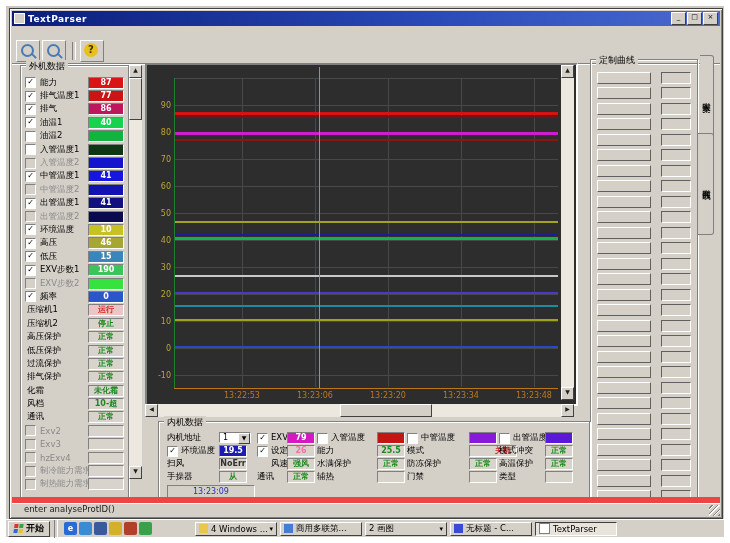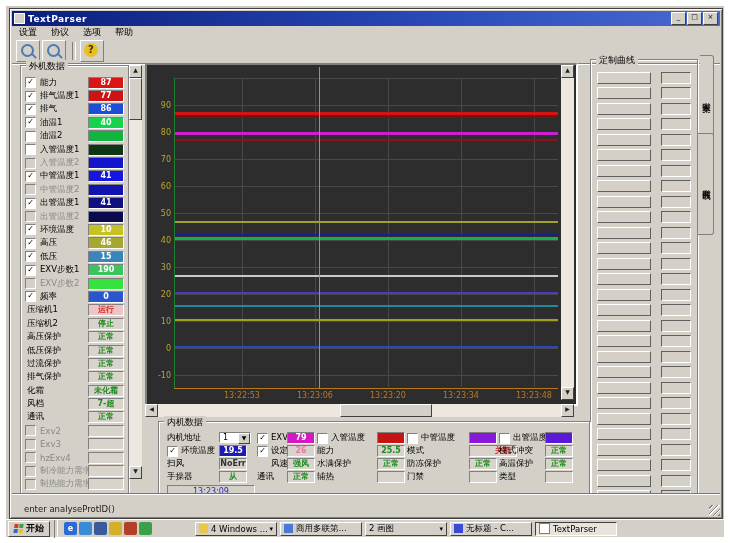--- a/index.html
+++ b/index.html
@@ -38,21 +38,21 @@
   .xlab{position:absolute;width:52px;text-align:center;font-size:8px;color:#c07820}
   .axis-green{position:absolute;width:1px;background:#1c8030}
   .axis-orange{position:absolute;height:1px;background:#b87818}
   .cursor-line{position:absolute;width:1px;background:#d08820}
   .rp-row{display:flex;align-items:center;height:15.5px;padding-left:5px}
   .rp-btn{width:52px;height:10px;background:#d4d0c8;border:1px solid;border-color:#fff #606060 #606060 #fff}
   .rp-box{width:28px;height:10px;margin-left:10px;background:#d4d0c8;border:1px solid;border-color:#606060 #fff #fff #606060}
   .vtab{position:absolute;background:#d4d0c8;border:1px solid #808080;border-left:none;writing-mode:vertical-rl;font-size:8.5px;text-align:center;letter-spacing:1px;padding:4px 0;border-radius:0 3px 3px 0}
   .ind-lbl{position:absolute;font-size:8.5px;white-space:nowrap;display:flex;align-items:center;gap:3px}
   .ind-badge{position:absolute;width:26px;height:10px;border:1px solid;border-color:#808080 #fff #fff #808080;background:#d8d4cc;font-size:8px;font-weight:bold;text-align:center;line-height:10px;overflow:hidden}
-  .statusbar{position:absolute;left:2px;bottom:2px;right:2px;height:12px;border-top:1px solid #ef4444;box-shadow:0 1px 0 #fff inset;font-size:8.5px;color:#202020;padding:10px 0 0 12px;background:#d4d0c8}
+  .statusbar{position:absolute;left:2px;bottom:2px;right:2px;height:12px;border-top:6px solid #ef4444;box-shadow:0 1px 0 #fff inset;font-size:8.5px;color:#202020;padding:1px 0 0 12px;background:#d4d0c8}
   .taskbar{position:absolute;left:0;top:513px;width:718px;height:18px;background:#d4d0c8;border-top:1px solid #fff;display:flex;align-items:center;padding:0 2px;box-sizing:border-box}
   .start-btn{height:14px;border:1px solid;border-color:#fff #404040 #404040 #fff;background:#d4d0c8;display:flex;align-items:center;padding:0 5px;font-weight:bold;font-size:9px;gap:3px}
   .winflag{width:9px;height:9px;display:grid;grid-template-columns:4px 4px;grid-template-rows:4px 4px;gap:1px;transform:skewX(-8deg)}
   .winflag i{display:block}
   .ql-icon{width:13px;height:13px;border-radius:2px;margin-left:2px;font-size:8px;font-weight:bold;color:#fff;text-align:center;line-height:13px}
   .task-btn{height:14px;border:1px solid;border-color:#fff #404040 #404040 #fff;background:#d4d0c8;display:flex;align-items:center;padding:0 3px;margin-left:3px;font-size:8.5px;width:82px;box-sizing:border-box;overflow:hidden;white-space:nowrap}
   .task-btn.active{border-color:#404040 #fff #fff #404040;background:#e8e4dc}
   .tb-ic{width:9px;height:9px;margin-right:3px;flex:none}
   .tray{margin-left:auto;display:flex;align-items:center;border:1px solid;border-color:#808080 #fff #fff #808080;height:14px;padding:0 4px;gap:3px}
   .tray-ic{width:10px;height:10px;border-radius:2px}
@@ -66,26 +66,20 @@
 
 <div class="desktop">
   <div class="window">
     <div class="titlebar">
       <span class="title-icon"></span>
       <span class="title-text">TextParser</span>
       <span class="win-btn">_</span>
       <span class="win-btn">□</span>
       <span class="win-btn">×</span>
     </div>
-    <div class="menubar" id="menubar">
-        <span class="menu-item">设置</span>
-        <span class="menu-item">协议</span>
-        <span class="menu-item">选项</span>
-        <span class="menu-item">帮助</span>
-      </div>
     <div class="toolbar">
       <span class="tool-btn">
           <span class="mag"></span>
         </span>
       <span class="tool-btn">
           <span class="mag"></span>
         </span>
       <span class="tb-sep"></span>
       <span class="tool-btn">
           <span class="help-circle">?</span>
@@ -101,21 +95,21 @@
             <span class="badge" style="background: rgb(216, 22, 22); color: rgb(255, 255, 255);">87</span>
           </div>
           <div class="srow">
             <span class="chk">✓</span>
             <span class="lbl">排气温度1</span>
             <span class="badge" style="background: rgb(204, 20, 20); color: rgb(255, 255, 255);">77</span>
           </div>
           <div class="srow">
             <span class="chk">✓</span>
             <span class="lbl">排气温度2</span>
-            <span class="badge" style="background: #1d4ed8; color: rgb(255, 255, 255); margin-left: 31px;">86</span>
+            <span class="badge" style="background: #be185d; color: rgb(255, 255, 255); margin-left: 31px;">86</span>
           </div>
           <div class="srow">
             <span class="chk">✓</span>
             <span class="lbl">油温1</span>
             <span class="badge" style="background: rgb(22, 210, 76); color: rgb(255, 255, 255);">40</span>
           </div>
           <div class="srow">
             <span class="chk"></span>
             <span class="lbl">油温2</span>
             <span class="badge" style="background: rgb(18, 180, 64); color: rgb(255, 255, 255);"></span>
@@ -203,21 +197,21 @@
           <div class="srow">
             <span class="lbl" style="margin-left: 2px;">排气保护</span>
             <span class="badge" style="background: rgb(216, 212, 204); color: rgb(30, 138, 30);">正常</span>
           </div>
           <div class="srow">
             <span class="lbl" style="margin-left: 2px;">化霜</span>
             <span class="badge" style="background: rgb(216, 212, 204); color: rgb(30, 138, 30);">未化霜</span>
           </div>
           <div class="srow">
             <span class="lbl" style="margin-left: 2px;">风档</span>
-            <span class="badge" style="background: rgb(216, 212, 204); color: rgb(30, 138, 30);">7-超</span>
+            <span class="badge" style="background: rgb(216, 212, 204); color: rgb(30, 138, 30);">10-超</span>
           </div>
           <div class="srow">
             <span class="lbl" style="margin-left: 2px;">通讯</span>
             <span class="badge" style="background: rgb(216, 212, 204); color: rgb(30, 138, 30);">正常</span>
           </div>
           <div class="srow">
             <span class="chk dis"></span>
             <span class="lbl dis">Exv2</span>
             <span class="badge" style="background: rgb(216, 212, 204);"></span>
           </div>

